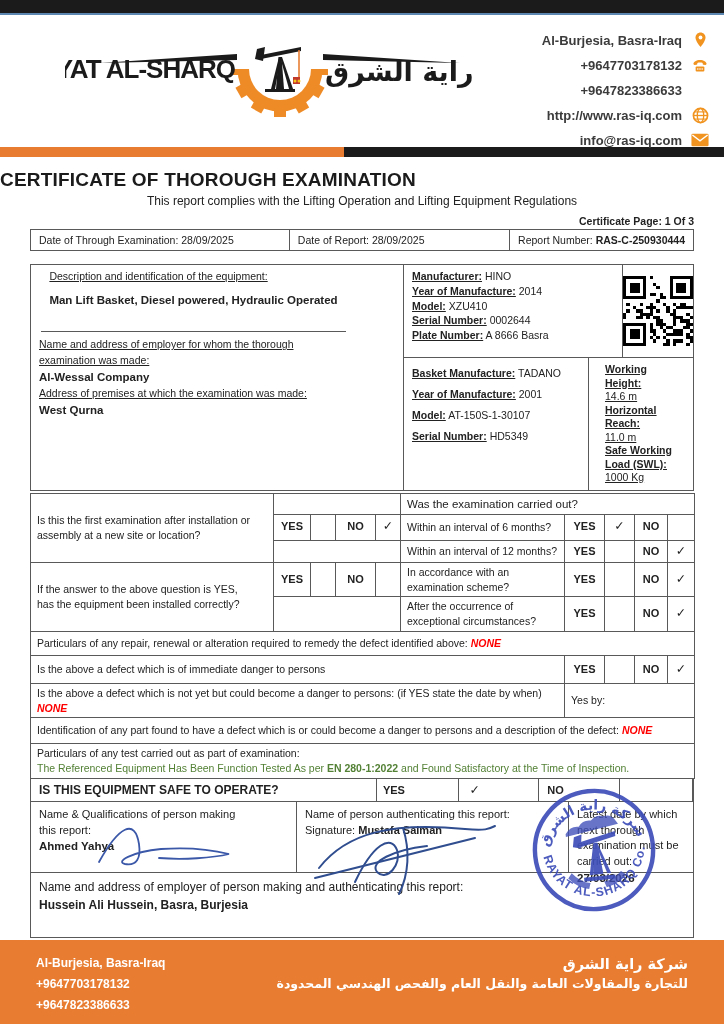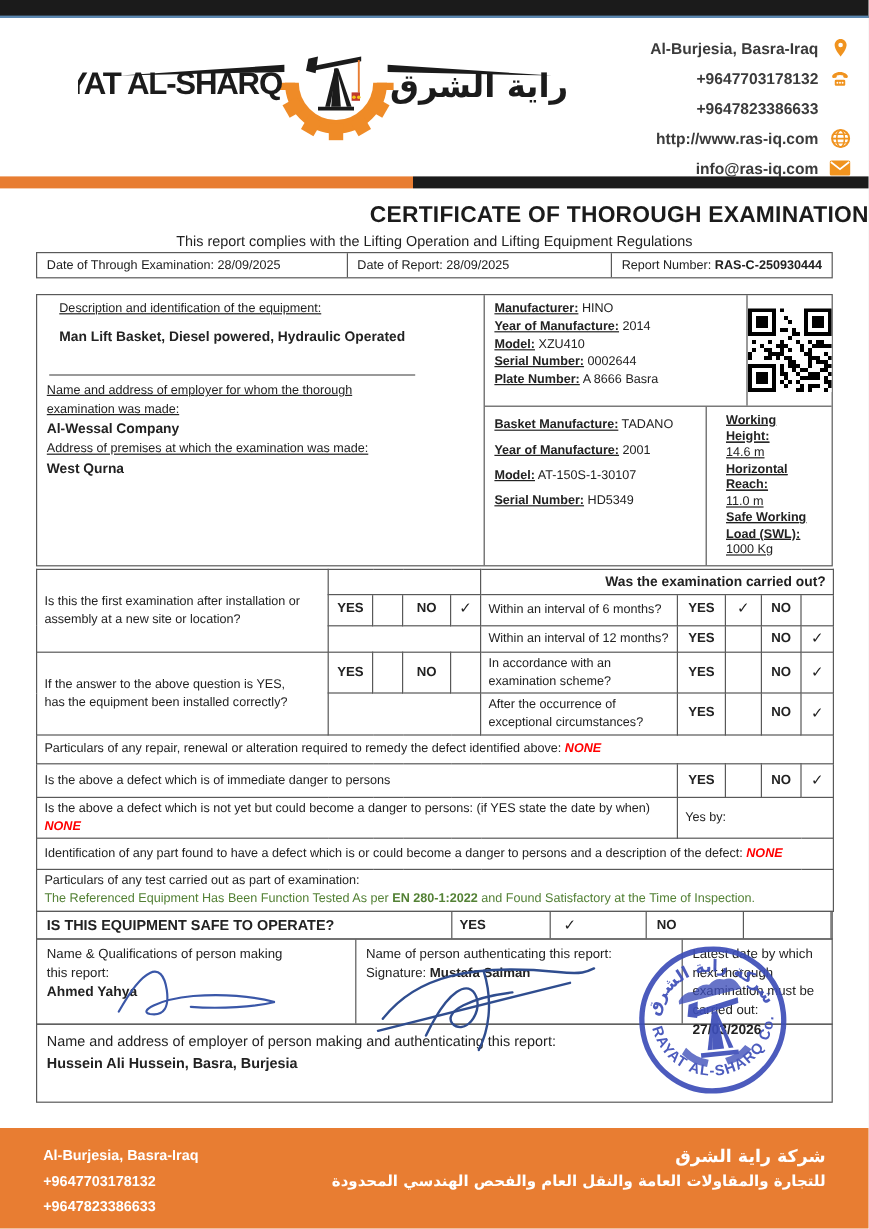--- a/index.html
+++ b/index.html
@@ -15,21 +15,21 @@
   .logo-area { width:440px; text-align:center; }
   .tagline { font-size:11.5px; font-weight:bold; color:#39424e; line-height:1.35; margin-top:1px; }
   .contacts { flex:1; padding-top:10px; display:flex; flex-direction:column; gap:7px; }
   .c-row { display:flex; justify-content:flex-end; align-items:center; gap:8px; font-size:13px; font-weight:bold; color:#3b3b3b; }
   .c-ico { width:20px; height:18px; display:flex; align-items:center; justify-content:center; }
 
   
   .divider { height:10px; background:linear-gradient(to right, #e87d32 0 47.5%, #1b1b1b 47.5% 100%); }
 
   
-  .title { text-align:right; margin-top:12px; font-size:19px; font-weight:bold; color:#1b1b1b; letter-spacing:.2px; }
+  .title { text-align:left; margin-top:12px; font-size:19px; font-weight:bold; color:#1b1b1b; letter-spacing:.2px; }
   .subtitle { text-align:center; margin-top:3px; font-size:12px; color:#222; }
   .certpage { margin:7px 30px 0; text-align:right; font-size:10.5px; font-weight:bold; }
 
   .content { margin:0 30px; }
   .bx { border:1px solid #595959;gap:47px; }
 
   
   .date-row { display:flex; margin-top:2px; height:22px; font-size:10.5px; }
   .date-row > div { padding:4px 8px; white-space:nowrap; }
   .dc1 { width:224px; } .dc2 { width:218px; border-left:1px solid #595959; } .dc3 { flex:1; border-left:1px solid #595959; }
@@ -49,21 +49,21 @@
   .u { text-decoration:underline; } .b { font-weight:bold; }
   .lbl { font-weight:bold; text-decoration:underline; }
   .red { color:#ff0000; font-weight:bold;font-style:italic; }
   .green { color:#538135; }
 
   
   table.exam { width:664px; margin-top:2px; border-collapse:collapse; table-layout:fixed; font-size:10.5px; }
   table.exam td { border:1px solid #595959; padding:2px 6px; vertical-align:middle; line-height:1.4; }
   .yn { font-weight:bold; text-align:center; font-size:11px; padding:2px 2px !important; }
   .chk { text-align:center; font-size:12.5px; padding:2px 1px !important; }
-  .hdr { font-weight:bold; font-size:11.5px;text-align:right; }
+  .hdr { font-weight:normal; font-size:11.5px; }
 
   
   .safe-row { display:flex; margin-top:-1px; height:24px; align-items:stretch; font-size:10.5px; }
   .safe-row > div { display:flex; align-items:center; }
   .safe-q { width:407px; padding:0 8px; font-weight:bold; font-size:12px; }
   .sr-yn { width:48px; justify-content:center; font-weight:bold; font-size:11px; border-left:1px solid #595959; }
   .sr-chk { width:45px; justify-content:center; font-size:12.5px; border-left:1px solid #595959; }
   .sr-chk2 { width:35px; justify-content:center; font-size:12.5px; border-left:1px solid #595959; }
   .sr-end { flex:1; border-left:1px solid #595959; }
 
@@ -192,20 +192,21 @@
             </svg>
         </span>
       </div>
     </div>
   </div>
 
   <div class="divider"></div>
 
   <div class="title">CERTIFICATE OF THOROUGH EXAMINATION</div>
   <div class="subtitle">This report complies with the Lifting Operation and Lifting Equipment Regulations</div>
+  <div class="certpage">Certificate Page: 1 Of 3</div>
 
   <div class="content">
 
     <div class="date-row bx">
       <div class="dc1">
         <span>Date of Through Examination:</span>
         <span>28/09/2025</span>
       </div>
       <div class="dc2">
         <span>Date of Report:</span>

